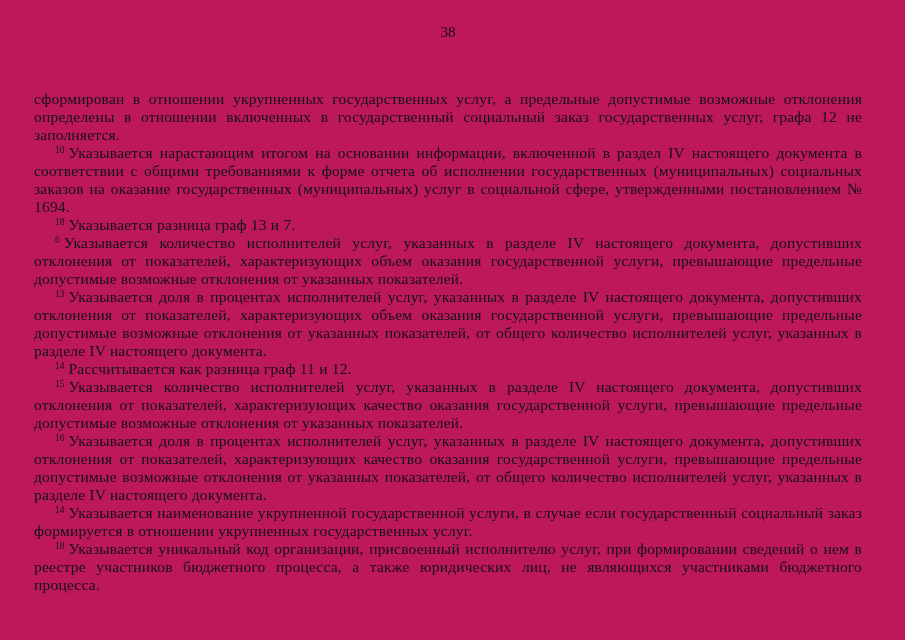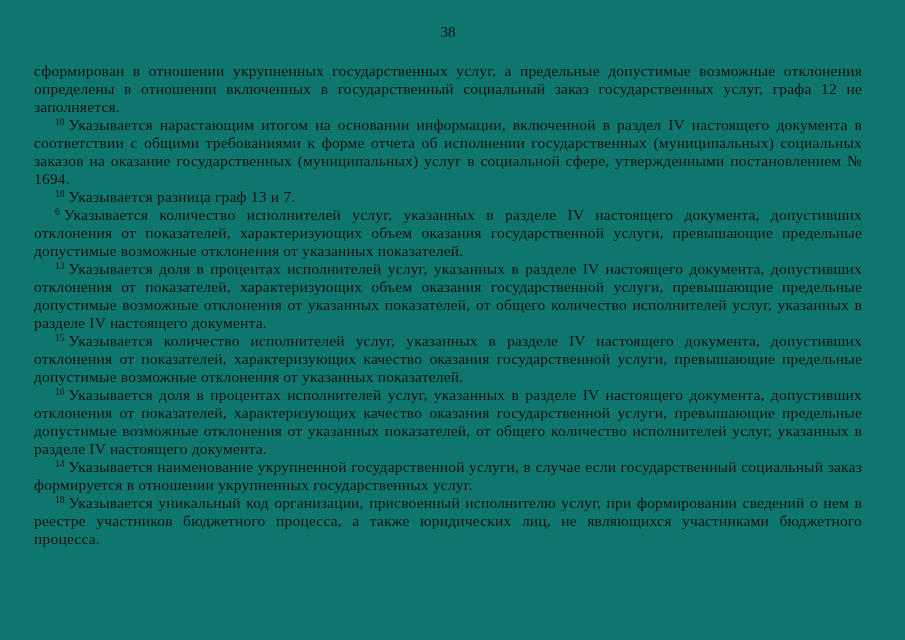--- a/index.html
+++ b/index.html
@@ -11,21 +11,21 @@
     height: 640px;
     background: #ffffff;
     font-family: "Liberation Serif", "DejaVu Serif", serif;
     color: #111111;
     overflow: hidden;
   }
   .page {
     position: relative;
     width: 905px;
     height: 640px;
-    background: #0f766e;
+    background: #be185d;
   }
   .page-number {
     position: absolute;
     top: 24px;
     left: 34px;
     width: 828px;
     text-align: center;
     font-size: 15px;
     line-height: 16px;
   }
@@ -39,20 +39,21 @@
     letter-spacing: 0.2px;
     text-align: justify;
   }
   .body-text p {
     margin: 0;
     padding: 0;
     text-indent: 21px;
   }
   .body-text p.continuation {
     text-indent: 0;
+    margin-top: 28px;
   }
   .fn-marker {
     font-size: 9.5px;
     line-height: 0;
     vertical-align: baseline;
     position: relative;
     top: -5px;
     margin-right: 4px;
     letter-spacing: 0;
   }
@@ -70,20 +71,21 @@
 
 
     <p><sup class="fn-marker">10</sup><span>Указывается нарастающим итогом на основании информации, включенной в раздел IV настоящего документа в соответствии с общими требованиями к форме отчета об исполнении государственных (муниципальных) социальных заказов на оказание государственных (муниципальных) услуг в социальной сфере, утвержденными постановлением № 1694.</span></p>
 
     <p><sup class="fn-marker">18</sup><span>Указывается разница граф 13 и 7.</span></p>
 
     <p><sup class="fn-marker">6</sup><span>Указывается количество исполнителей услуг, указанных в разделе IV настоящего документа, допустивших отклонения от показателей, характеризующих объем оказания государственной услуги, превышающие предельные допустимые возможные отклонения от указанных показателей.</span></p>
 
     <p><sup class="fn-marker">13</sup><span>Указывается доля в процентах исполнителей услуг, указанных в разделе IV настоящего документа, допустивших отклонения от показателей, характеризующих объем оказания государственной услуги, превышающие предельные допустимые возможные отклонения от указанных показателей, от общего количество исполнителей услуг, указанных в разделе IV настоящего документа.</span></p>
 
+    <p><sup class="fn-marker">14</sup><span>Рассчитывается как разница граф 11 и 12.</span></p>
 
     <p><sup class="fn-marker">15</sup><span>Указывается количество исполнителей услуг, указанных в разделе IV настоящего документа, допустивших отклонения от показателей, характеризующих качество оказания государственной услуги, превышающие предельные допустимые возможные отклонения от указанных показателей.</span></p>
 
     <p><sup class="fn-marker">16</sup><span>Указывается доля в процентах исполнителей услуг, указанных в разделе IV настоящего документа, допустивших отклонения от показателей, характеризующих качество оказания государственной услуги, превышающие предельные допустимые возможные отклонения от указанных показателей, от общего количество исполнителей услуг, указанных в разделе IV настоящего документа.</span></p>
 
     <p><sup class="fn-marker">14</sup><span>Указывается наименование укрупненной государственной услуги, в случае если государственный социальный заказ формируется в отношении укрупненных государственных услуг.</span></p>
 
     <p><sup class="fn-marker">18</sup><span>Указывается уникальный код организации, присвоенный исполнителю услуг, при формировании сведений о нем в реестре участников бюджетного процесса, а также юридических лиц, не являющихся участниками бюджетного процесса.</span></p>
 
   </div>

